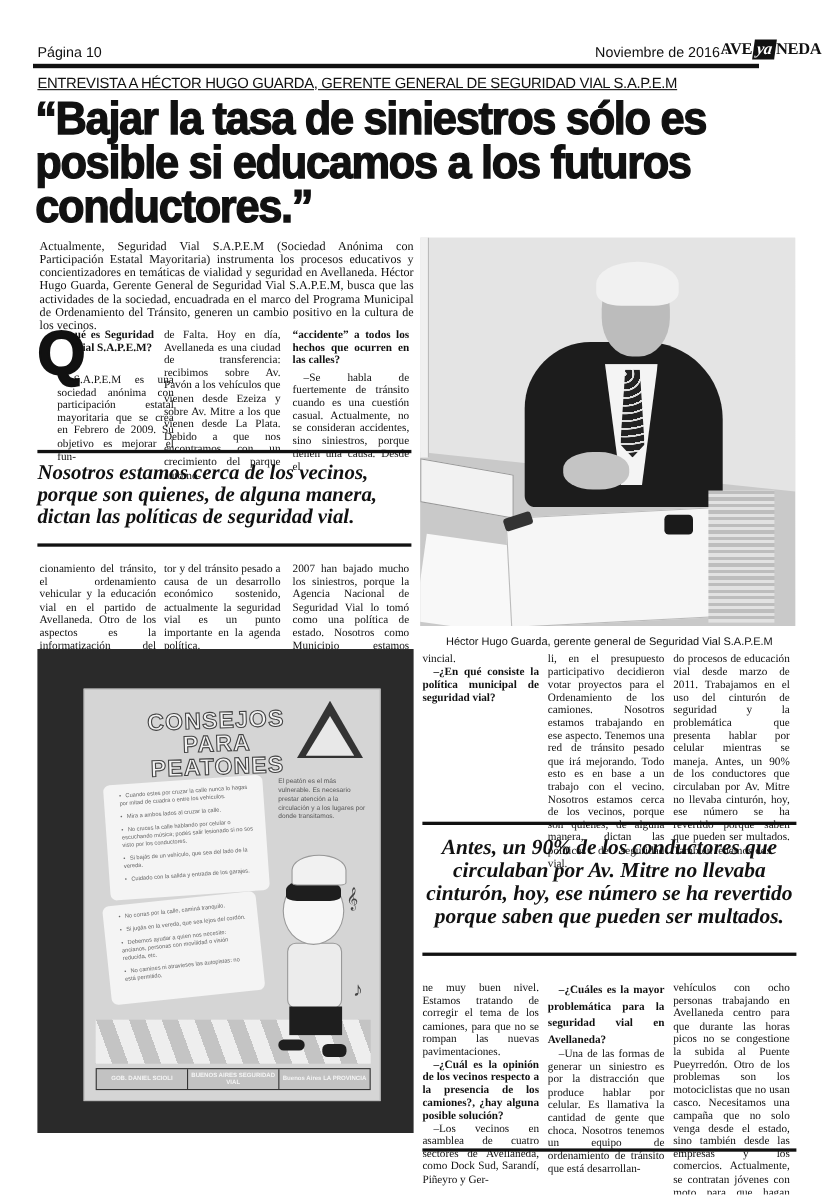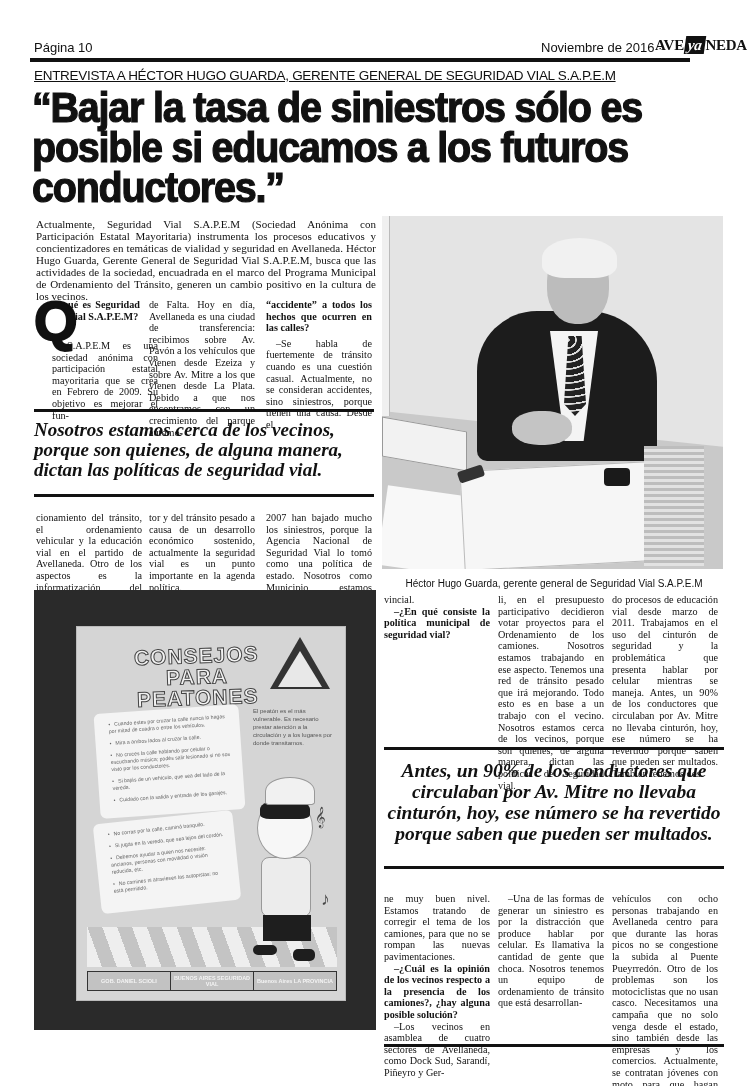--- a/index.html
+++ b/index.html
@@ -160,20 +160,21 @@
 <div class="abs pq-rule" style="left:384px; top:747px; width:340px;"></div>
 <blockquote class="abs pq2">Antes, un 90% de los conductores que circulaban por Av. Mitre no llevaba cinturón, hoy, ese número se ha revertido porque saben que pueden ser multados.</blockquote>
 <div class="abs pq-rule" style="left:384px; top:866px; width:340px;"></div>
 
 <div class="abs col" style="left:384px; top:893px;">
   <span>ne muy buen nivel. Estamos tratando de corregir el tema de los camiones, para que no se rompan las nuevas pavimentaciones.</span>
   <span class="q ind">–¿Cuál es la opinión de los vecinos respecto a la presencia de los camiones?, ¿hay alguna posible solución?</span>
   <span class="ind">–Los vecinos en asamblea de cuatro sectores de Avellaneda, como Dock Sud, Sarandí, Piñeyro y Ger-</span>
 </div>
 <div class="abs col" style="left:498px; top:893px;">
+  <span class="q ind" style="line-height:15px;">–¿Cuáles es la mayor problemática para la seguridad vial en Avellaneda?</span>
   <span class="ind">–Una de las formas de generar un siniestro es por la distracción que produce hablar por celular. Es llamativa la cantidad de gente que choca. Nosotros tenemos un equipo de ordenamiento de tránsito que está desarrollan-</span>
 </div>
 <div class="abs col" style="left:612px; top:893px;">
   <span>vehículos con ocho personas trabajando en Avellaneda centro para que durante las horas picos no se congestione la subida al Puente Pueyrredón. Otro de los problemas son los motociclistas que no usan casco. Necesitamos una campaña que no solo venga desde el estado, sino también desde las empresas y los comercios. Actualmente, se contratan jóvenes con moto para que hagan delivery y</span>
 </div>
 
 <div class="abs rule-bottom"></div>
 
 <div class="abs photo2">
   <div class="booklet">

